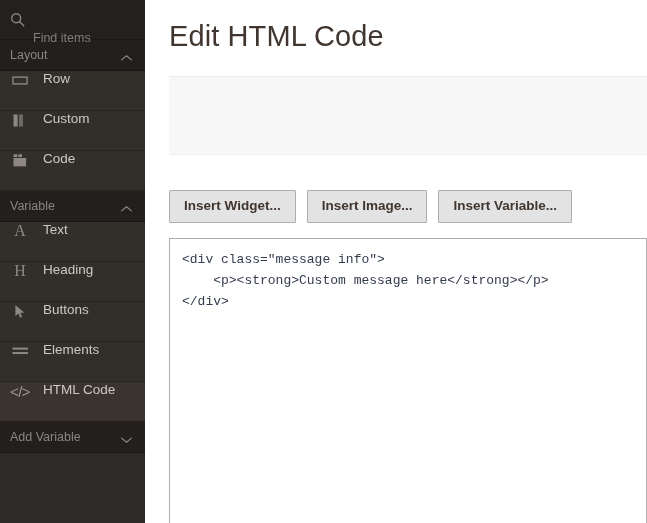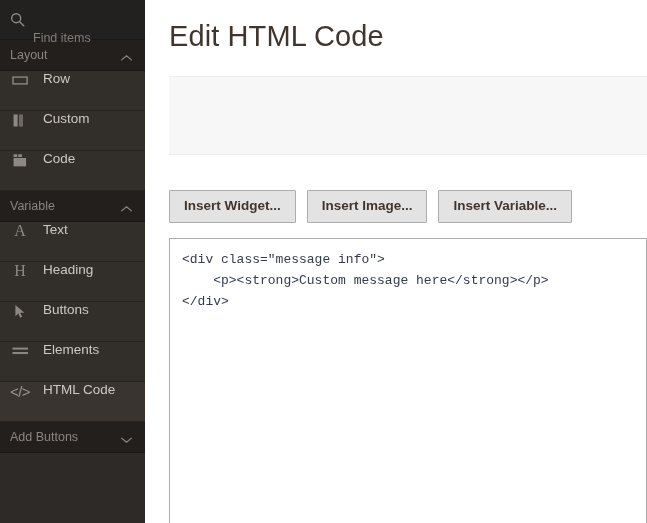--- a/index.html
+++ b/index.html
@@ -240,21 +240,21 @@
 
     <div class="side-item active">
       <span class="ico">
         <span class="ico-code">&lt;/&gt;</span>
       </span>
       <span>HTML Code</span>
     </div>
 
 
     <div class="sect-header">
-      <span>Add Buttons</span>
+      <span>Add Variable</span>
       <span class="chev">
         <svg viewBox="0 0 14 9" width="13" height="8" fill="none" stroke="#8a8581" stroke-width="1.4" stroke-linecap="round" stroke-linejoin="round">
           <polyline points="1.5,2.4 7,7 12.5,2.4"></polyline>
         </svg>
       </span>
     </div>
 
   </div>
 
   <div class="main">

